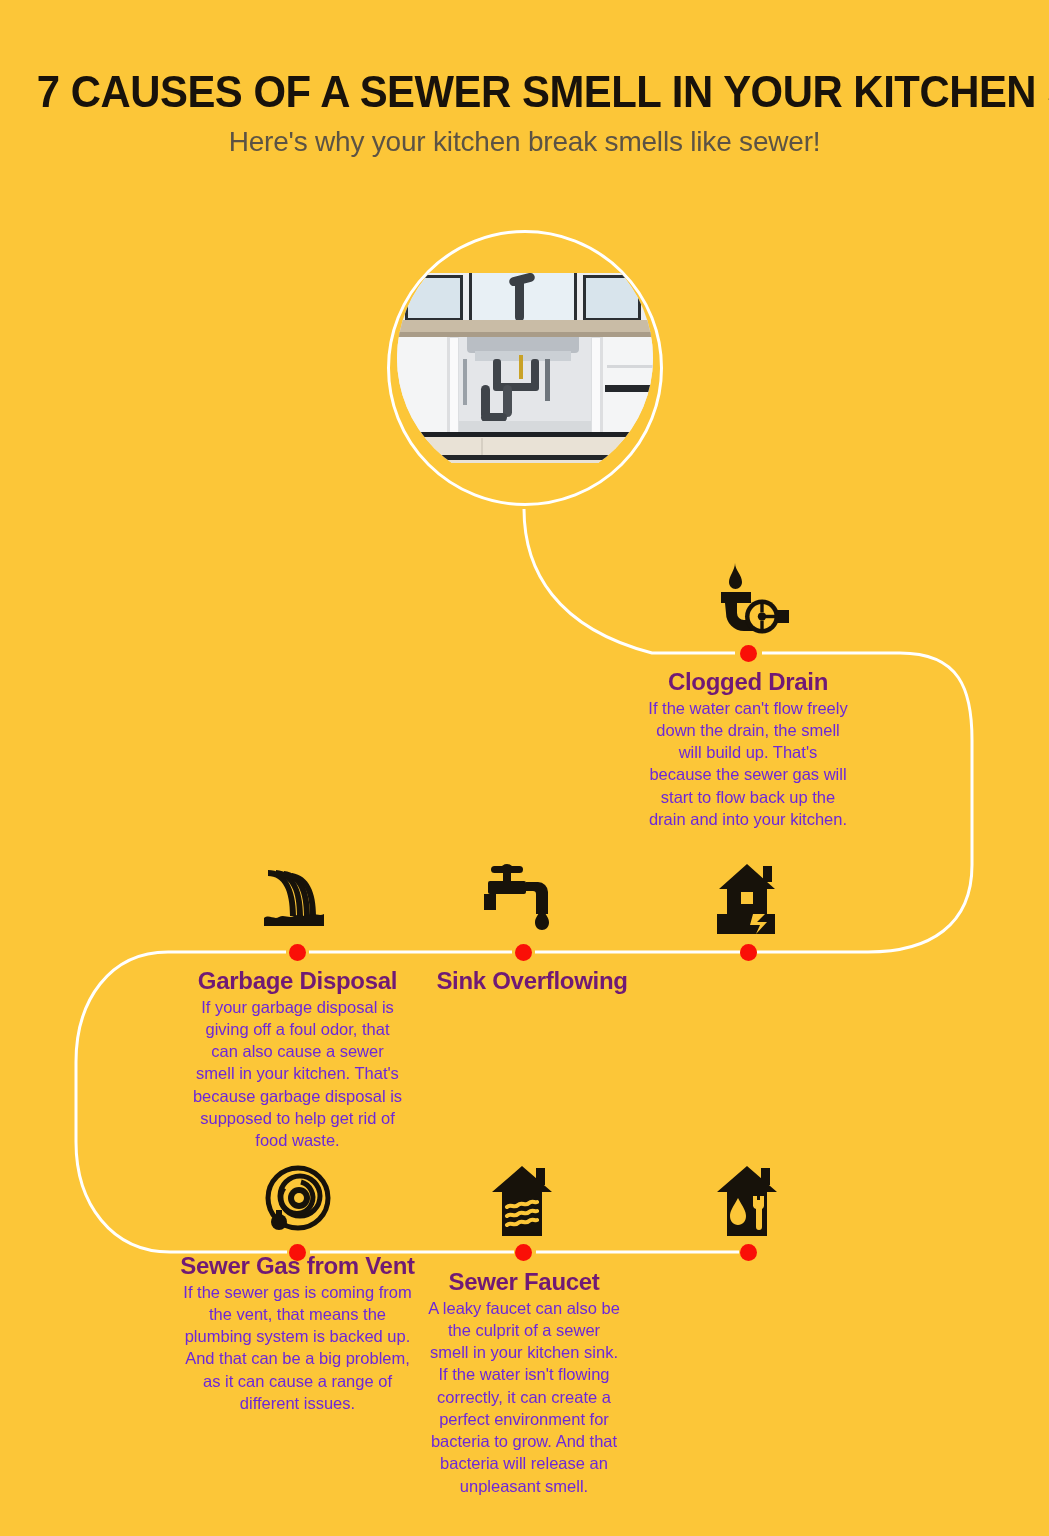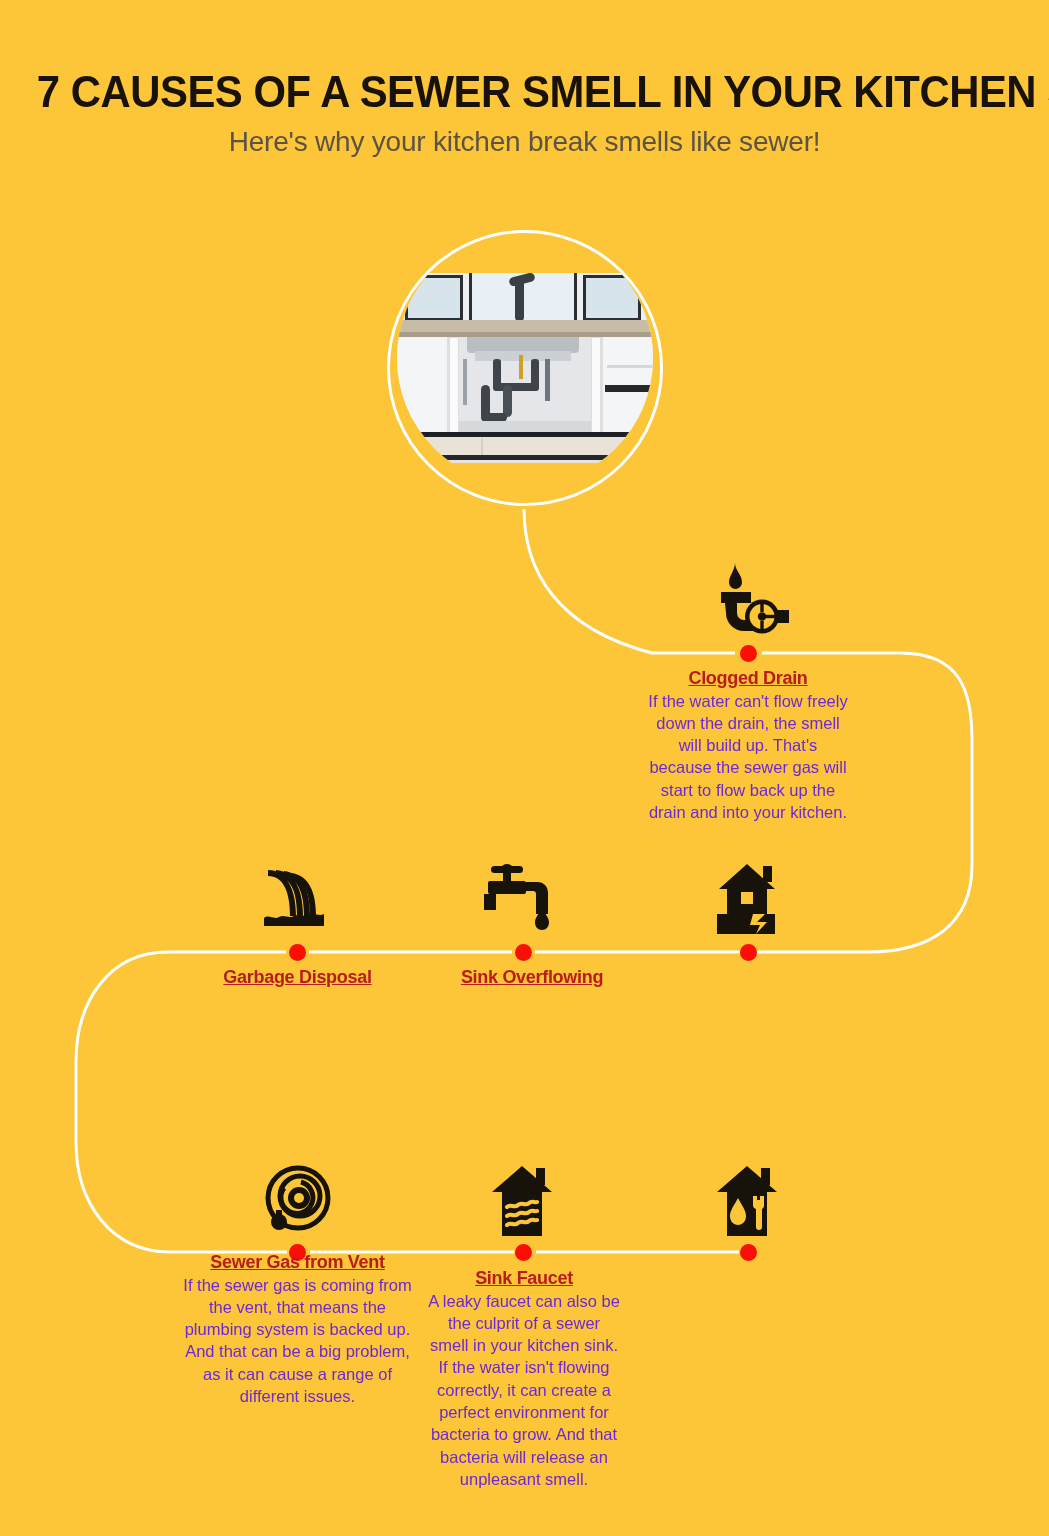--- a/index.html
+++ b/index.html
@@ -86,22 +86,22 @@
   .dot{position:absolute;width:17px;height:17px;border-radius:50%;background:#FA0F07;}
 
   
   .icon{position:absolute;width:96px;height:80px;}
   .icon svg{display:block;width:100%;height:100%;}
 
   
   .item{position:absolute;text-align:center;}
   .item h3{
     margin:0 0 1px 0;
-    font-size:18px;font-weight:bold;color:#b91c1c;
-    letter-spacing:-0.3px;line-height:1.15;white-space:nowrap;text-decoration:underline;
+    font-size:24px;font-weight:bold;color:#701a75;
+    letter-spacing:-0.3px;line-height:1.15;white-space:nowrap;
   }
   .item p{
     margin:0;font-size:16.5px;line-height:1.35;color:#6d28d9;
   }
 </style>
 </head>
 <body>
 
 <div class="page">
 
@@ -195,20 +195,21 @@
         <path d="M26,12 C44,13 53,31 53,58 h-6 C47,34 41,19 26,18 Z"></path>
         <path d="M34,13 C52,15 60,32 60,58 h-6 C54,35 48,20 34,19 Z"></path>
         <path d="M42,15 C59,18 66,34 66,58 h-6 C60,37 55,22 42,21 Z"></path>
         <path d="M14,60 c5,-4 10,2 15,-1 c5,-3 10,2 15,-1 c5,-3 10,2 15,-1 c5,-3 10,2 15,-1 v12 H14 Z"></path>
       </g>
     </svg>
   </div>
   <div class="dot" style="left:289px;top:944px;"></div>
   <div class="item" style="left:190px;top:967px;width:215px;">
     <h3>Garbage Disposal</h3>
+    <p>If your garbage disposal is giving off a foul odor, that can also cause a sewer smell in your kitchen. That's because garbage disposal is supposed to help get rid of food waste.</p>
   </div>
 
   <div class="icon" style="left:476px;top:858px;">
     <svg viewBox="0 0 96 80">
       <g fill="#17120A">
         <ellipse cx="31" cy="11" rx="6" ry="5"></ellipse>
         <rect x="15" y="8" width="32" height="7" rx="3.5"></rect>
         <rect x="27" y="12" width="8" height="12"></rect>
         <rect x="12" y="23" width="38" height="13" rx="2"></rect>
         <path d="M50,24 h12 a10,10 0 0 1 10,10 v22 h-12 v-20 a3,3 0 0 0 -3,-3 h-7 Z"></path>
@@ -267,21 +268,21 @@
       </g>
       <g stroke="#FCC638" stroke-width="4" fill="none" stroke-linecap="round">
         <path d="M31,47 c4,-4 7,2 11,-2 c4,-4 7,2 11,-2 c3,-3 6,0 8,-1"></path>
         <path d="M31,56 c4,-4 7,2 11,-2 c4,-4 7,2 11,-2 c3,-3 6,0 8,-1"></path>
         <path d="M31,65 c4,-4 7,2 11,-2 c4,-4 7,2 11,-2 c3,-3 6,0 8,-1"></path>
       </g>
     </svg>
   </div>
   <div class="dot" style="left:515px;top:1244px;"></div>
   <div class="item" style="left:428px;top:1268px;width:192px;">
-    <h3>Sink Faucet</h3>
+    <h3>Sewer Faucet</h3>
     <p>A leaky faucet can also be the culprit of a sewer smell in your kitchen sink. If the water isn't flowing correctly, it can create a perfect environment for bacteria to grow. And that bacteria will release an unpleasant smell.</p>
   </div>
 
   <div class="icon" style="left:701px;top:1160px;">
     <svg viewBox="0 0 96 80">
       <g fill="#17120A">
         <path d="M46,6 L16,32 h10 v44 h40 V32 h10 Z"></path>
         <rect x="60" y="8" width="9" height="17"></rect>
       </g>
       <g fill="#FCC638">

